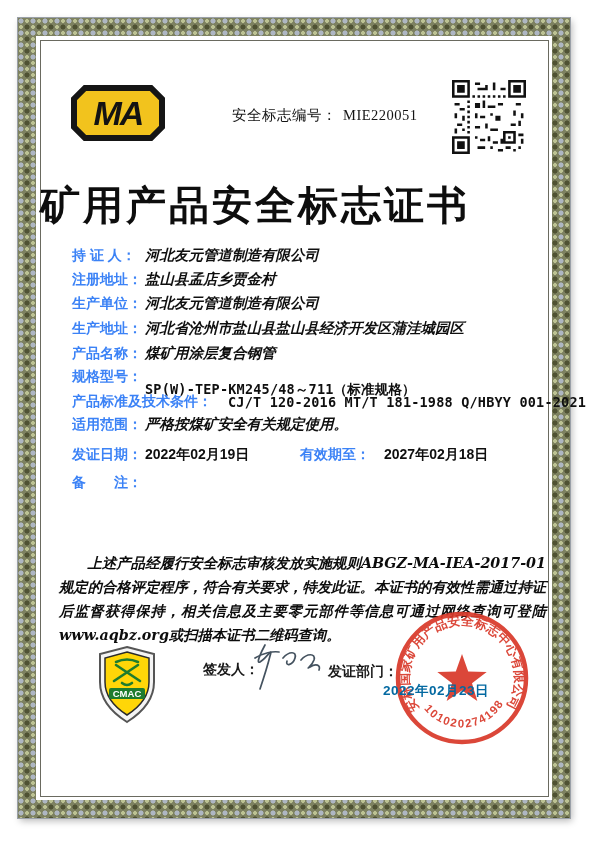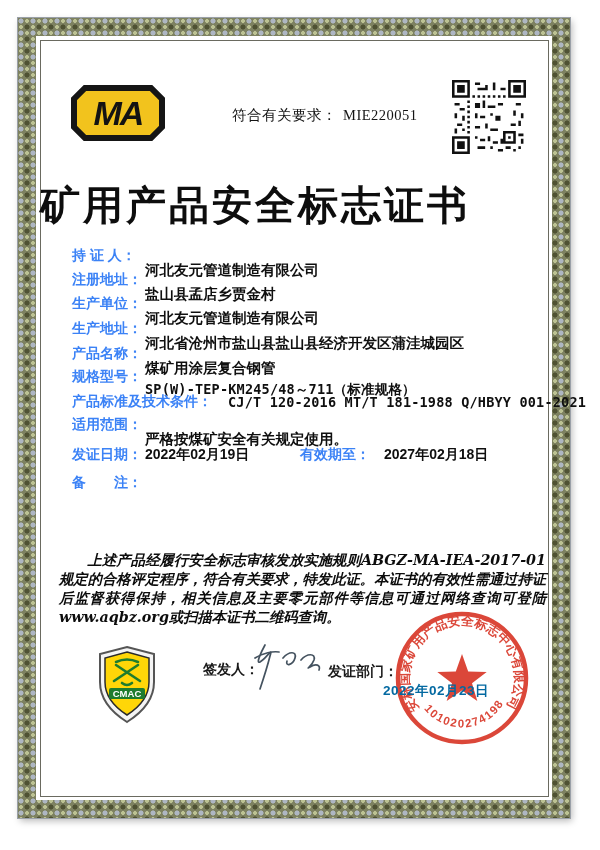--- a/index.html
+++ b/index.html
@@ -23,26 +23,26 @@
   .license-line{left:232px;top:106px;font-family:"Liberation Serif",serif;font-size:14.5px;
     letter-spacing:.5px;color:#141414;}
   .license-line .no{font-family:"Liberation Serif",serif;margin-left:6px;}
   .qr{left:452px;top:80px;width:74px;height:74px;}
   
   .title{left:40px;top:178px;width:512px;text-align:left;font-size:40px;font-weight:900;
     letter-spacing:3px;font-family:"DejaVu Serif","Liberation Serif",serif;color:#0d0d0d;}
   
   .lbl{position:absolute;left:72px;font-size:14px;font-weight:700;white-space:nowrap;color:#3b82f6;}
   .val{position:absolute;left:145px;font-size:14.5px;white-space:nowrap;color:#0f0f0f;}
-  .kai{font-family:"DejaVu Serif","Liberation Serif",serif;font-weight:700;margin-top:15px;}
+  .kai{font-family:"DejaVu Serif","Liberation Serif",serif;font-style:italic;font-weight:700;}
   .mono{font-family:"DejaVu Sans Mono","Liberation Mono",monospace;font-weight:700;font-size:13.5px;letter-spacing:.2px;padding-top:1px;}
   .datev{font-weight:700;font-size:14px;}
   
   .statement{left:59px;top:551px;width:487px;font-family:"DejaVu Serif","Liberation Serif",serif;
-    font-style:italic;font-weight:700;font-size:14.3px;line-height:19px;text-align:justify;
+    font-style:italic;font-weight:700;font-size:14.3px;line-height:24px;text-align:justify;
     text-indent:2em;color:#0c0c0c;}
   
   .cmac{left:96px;top:645px;width:62px;height:80px;}
   .signer{left:203px;top:661px;font-size:14px;font-weight:700;}
   .issuer{left:328px;top:663px;font-size:14px;font-weight:700;}
   .signature{left:243px;top:636px;width:86px;height:58px;}
   .stamp{left:388px;top:604px;width:148px;height:148px;opacity:.93;}
   .stamp-date{left:383px;top:682px;font-size:13.5px;font-weight:700;letter-spacing:.5px;color:#0369a1;z-index:5;}
 </style>
 </head>
@@ -53,21 +53,21 @@
   <div class="frame"></div>
   <div class="paper"></div>
   <div class="innerline"></div>
 
   <svg class="abs ma-logo" viewBox="0 0 96 58">
     <path d="M15 4 L81 4 L92 15 L92 43 L81 54 L15 54 L4 43 L4 15 Z" fill="#f2c31d" stroke="#151515" stroke-width="6" stroke-linejoin="miter"></path>
     <text x="48" y="41" text-anchor="middle" font-size="34" font-weight="900" font-style="italic" font-family="'Liberation Sans',sans-serif" letter-spacing="-2" fill="#131313">MA</text>
   </svg>
 
   <div class="abs license-line">
-    <span>符合有关要求：</span><span class="no">MIE220051</span>
+    <span>安全标志编号：</span><span class="no">MIE220051</span>
   </div>
 
   <svg class="abs qr" viewBox="0 0 29 29">
     <rect x="0" y="0" width="29" height="29" fill="#fff"></rect>
     <g fill="#111">
       <path fill-rule="evenodd" d="M0 0h7v7H0zM1 1h5v5H1z M22 0h7v7h-7zM23 1h5v5h-5z M0 22h7v7H0zM1 23h5v5H1z M20 20h5v5h-5zM21 21h3v3h-3z"></path>
       <path d="M2 2h3v3H2z M24 2h3v3h-3z M2 24h3v3H2z M22 22h1v1h-1z
                M8 6h1v1H8zM10 6h1v1h-1zM12 6h1v1h-1zM14 6h1v1h-1zM16 6h1v1h-1zM18 6h1v1h-1zM20 6h1v1h-1z
                M6 8h1v1H6zM6 10h1v1H6zM6 12h1v1H6zM6 14h1v1H6zM6 16h1v1H6zM6 18h1v1H6zM6 20h1v1H6z
                M9 1h2v1H9zM13 2h1v2h-1zM10 3h3v1h-3zM16 1h1v3h-1zM19 3h2v1h-2z

